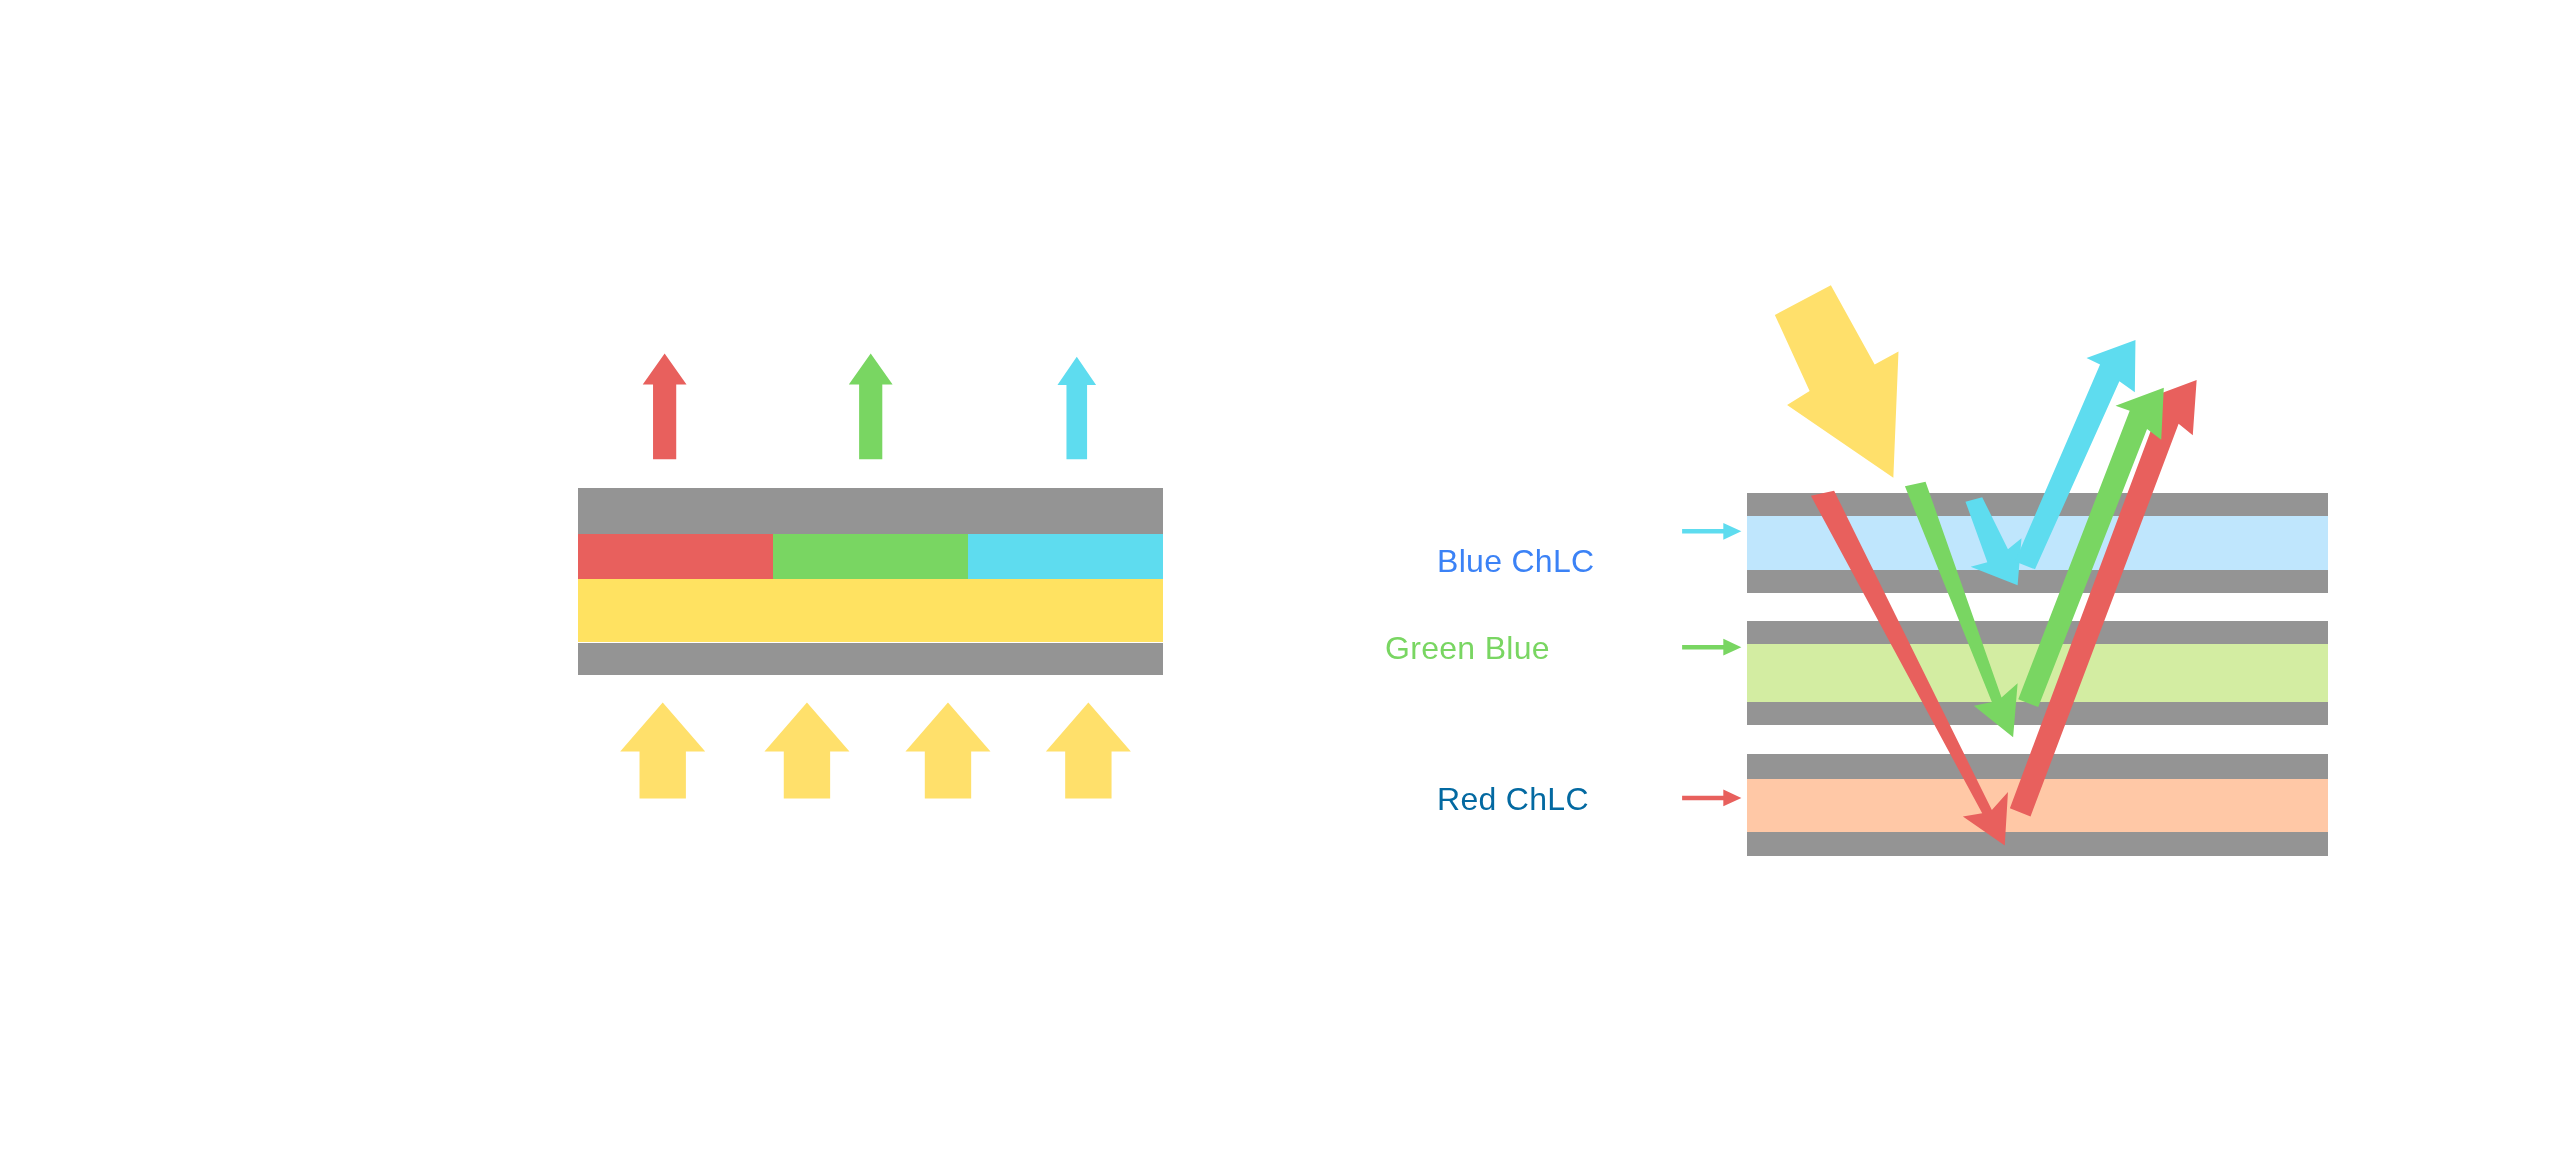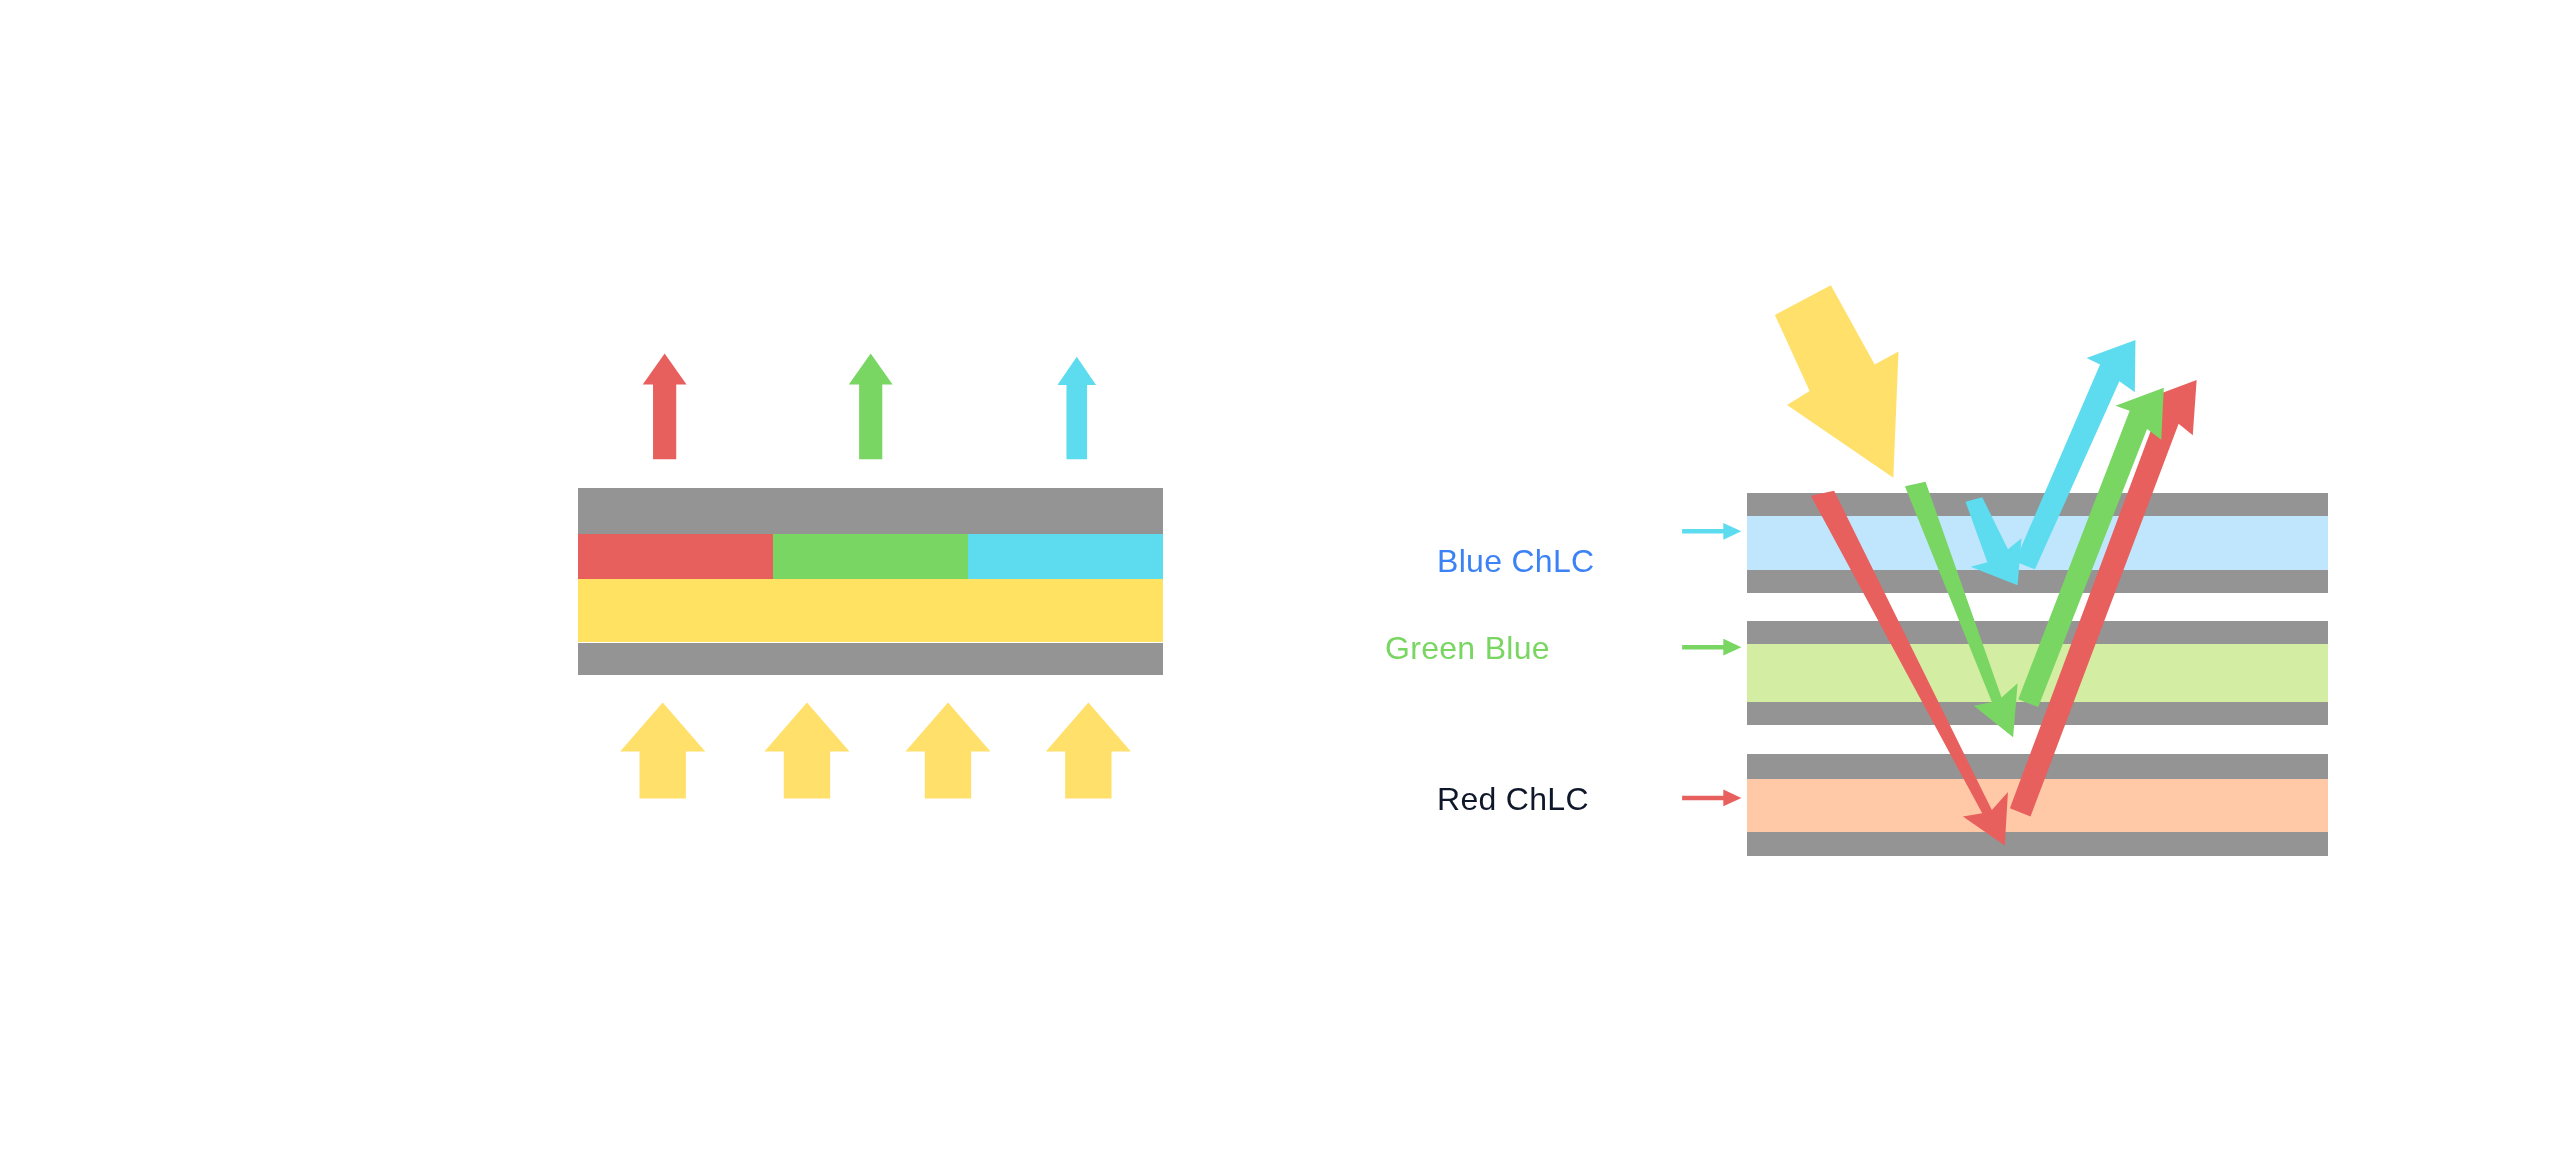--- a/index.html
+++ b/index.html
@@ -37,21 +37,21 @@
   .r-g6{top:339px;height:24px;background:#949494;}
 
   
   .lbl{
     position:absolute;white-space:nowrap;
     font-size:32px;font-weight:400;letter-spacing:0.3px;
     font-family:"Liberation Sans","DejaVu Sans",sans-serif;
   }
   .lbl-blue{color:#3b82f6;left:1437px;top:515px;margin-top:28px;}
   .lbl-green{color:#79d662;left:1385px;top:630px;}
-  .lbl-red{color:#0f172a;left:1437px;top:781px;}
+  .lbl-red{color:#0369a1;left:1437px;top:781px;}
 </style>
 </head>
 <body>
 
 <div class="canvas">
 
   <svg class="layer" viewBox="0 0 4000 1792" width="2576" height="1154">
 
     <g>
       <polygon fill="#e8605d" points="1032,549 1066,597 1050,597 1050,713 1014,713 1014,597 998,597"></polygon>

